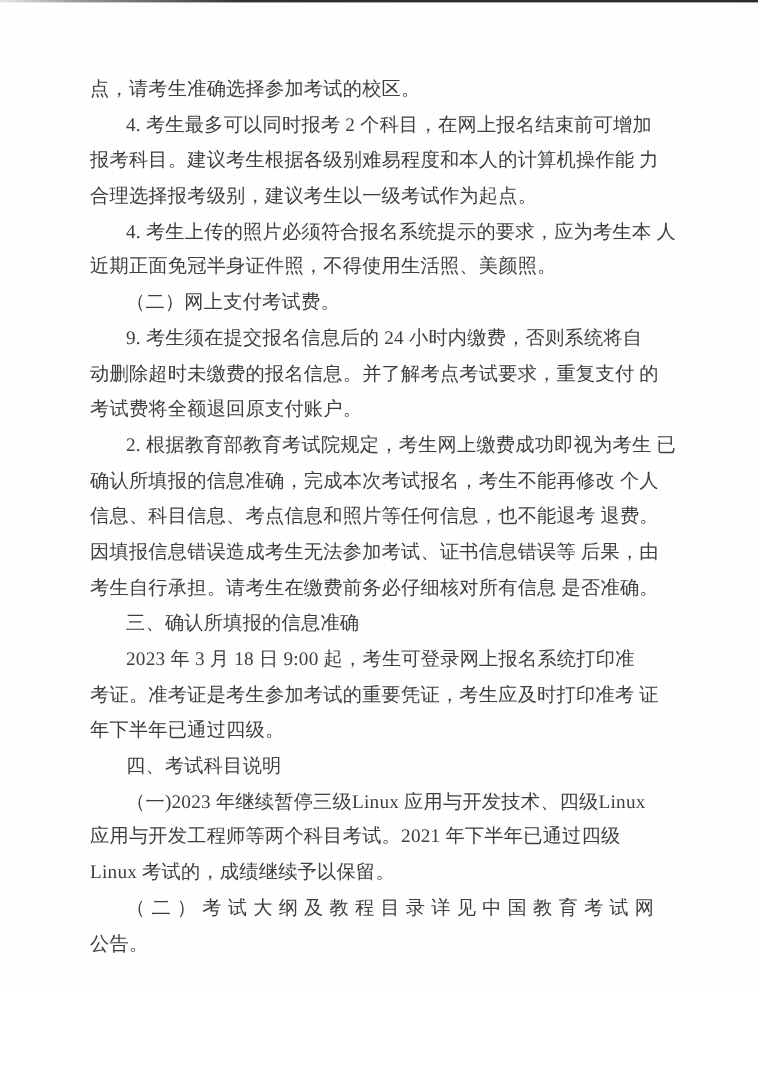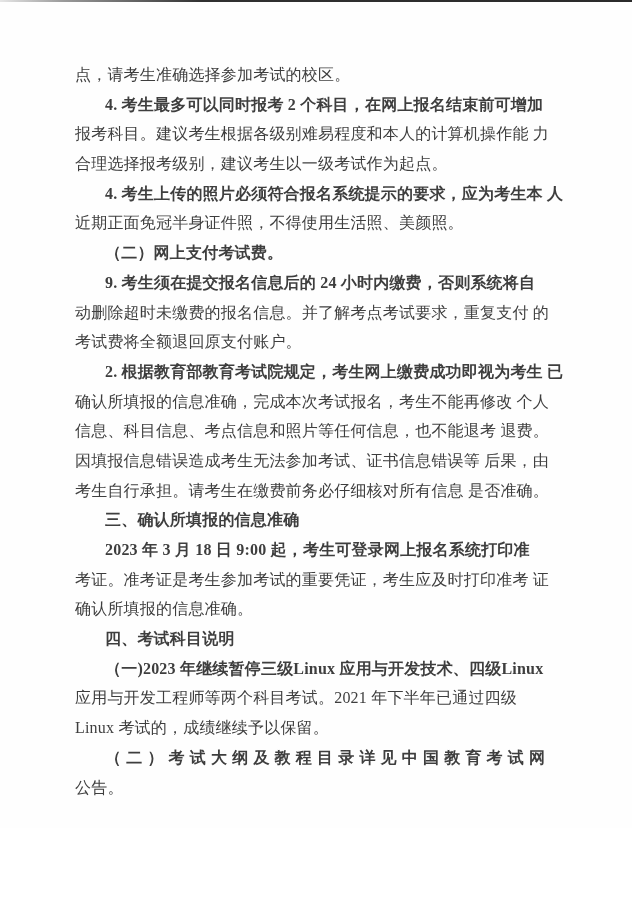--- a/index.html
+++ b/index.html
@@ -32,21 +32,20 @@
     letter-spacing: 0.2px;
     color: #3e3e3e;
     text-align: left;
   }
   .line {
     height: 29.7px;
     white-space: nowrap;
   }
   .line.indent {
     padding-left: 30px;
-    font-weight: bold;
   }
   .line.spread {
     letter-spacing: 5.2px;
   }
   .watermark {
     position: absolute;
     left: 485px;
     top: 866px;
     font-size: 14px;
     letter-spacing: 0.3px;
@@ -71,21 +70,21 @@
       <div class="line">动删除超时未缴费的报名信息。并了解考点考试要求，重复支付 的</div>
       <div class="line">考试费将全额退回原支付账户。</div>
       <div class="line indent">2. 根据教育部教育考试院规定，考生网上缴费成功即视为考生 已</div>
       <div class="line">确认所填报的信息准确，完成本次考试报名，考生不能再修改 个人</div>
       <div class="line">信息、科目信息、考点信息和照片等任何信息，也不能退考 退费。</div>
       <div class="line">因填报信息错误造成考生无法参加考试、证书信息错误等 后果，由</div>
       <div class="line">考生自行承担。请考生在缴费前务必仔细核对所有信息 是否准确。</div>
       <div class="line indent">三、确认所填报的信息准确</div>
       <div class="line indent">2023 年 3 月 18 日 9:00 起，考生可登录网上报名系统打印准</div>
       <div class="line">考证。准考证是考生参加考试的重要凭证，考生应及时打印准考 证</div>
-      <div class="line">确认所填报的信息准确。</div>
+      <div class="line">年下半年已通过四级。</div>
       <div class="line indent">四、考试科目说明</div>
       <div class="line indent">（一)2023 年继续暂停三级Linux 应用与开发技术、四级Linux</div>
       <div class="line">应用与开发工程师等两个科目考试。2021 年下半年已通过四级</div>
       <div class="line">Linux 考试的，成绩继续予以保留。</div>
       <div class="line indent spread">（二）考试大纲及教程目录详见中国教育考试网</div>
       <div class="line">公告。</div>
     </div>
   <div class="watermark" style="color: #4c1d95;">广西培贤国际职业学院</div>
 </div>
 

